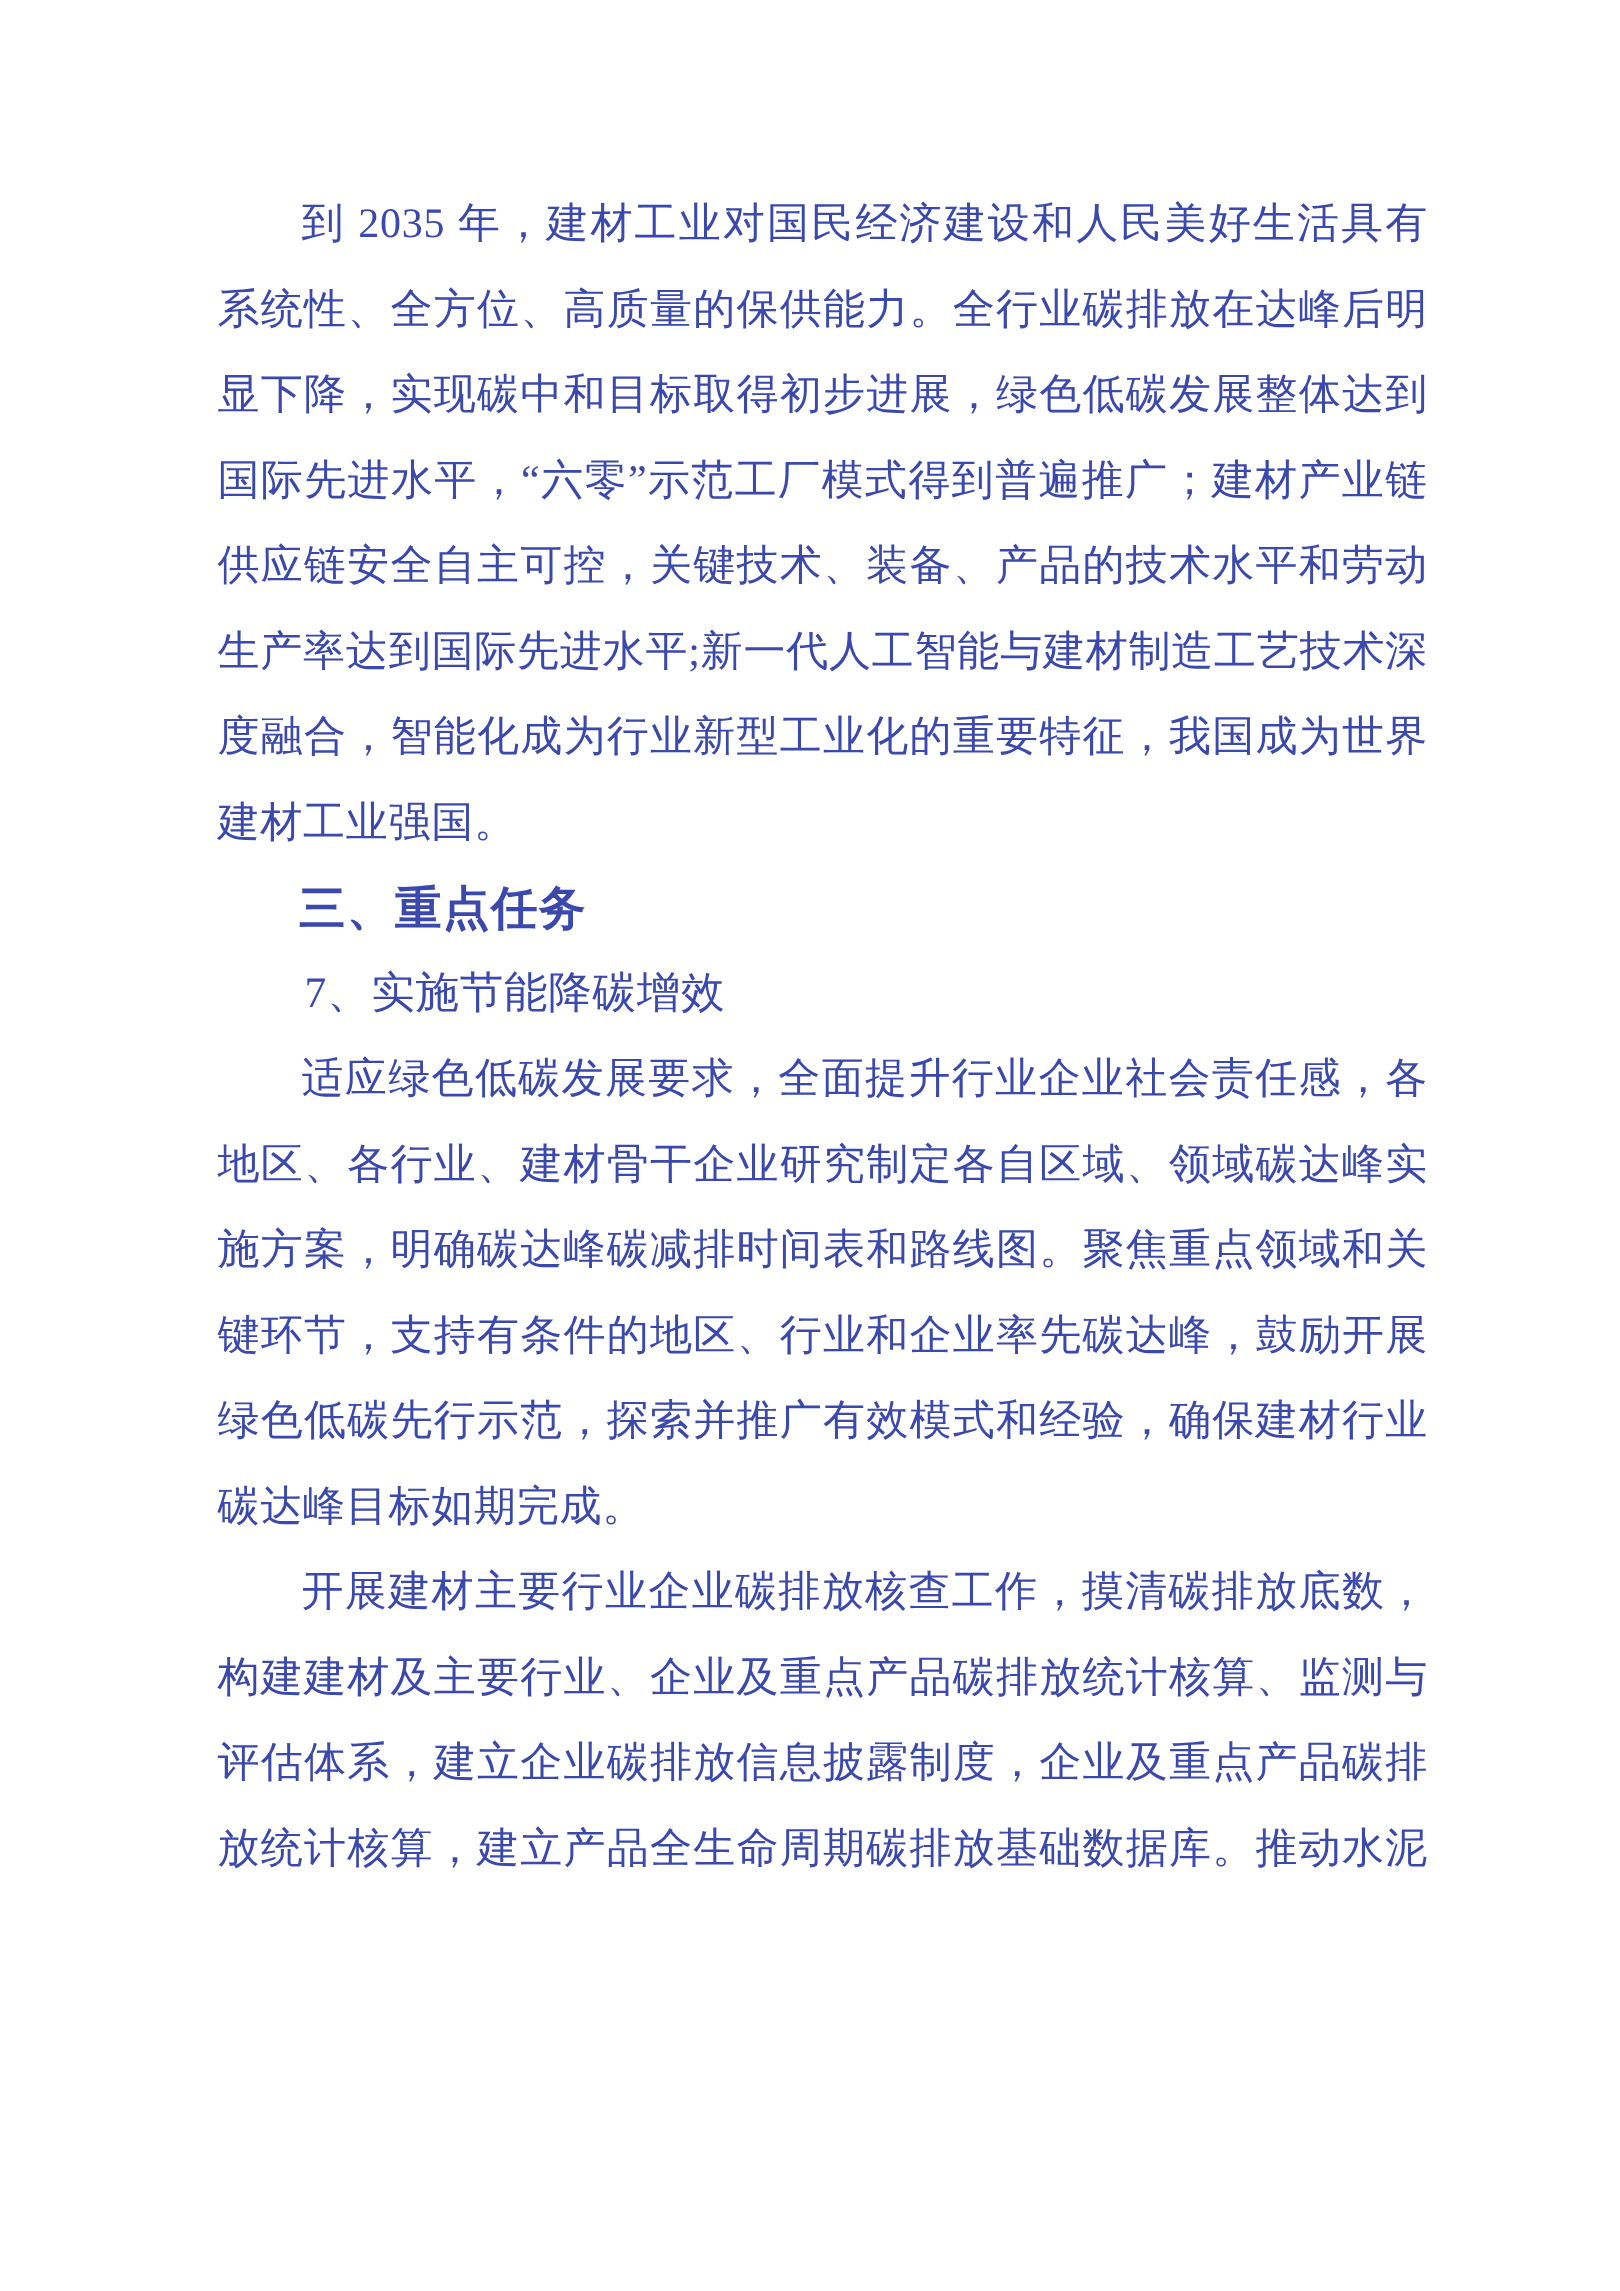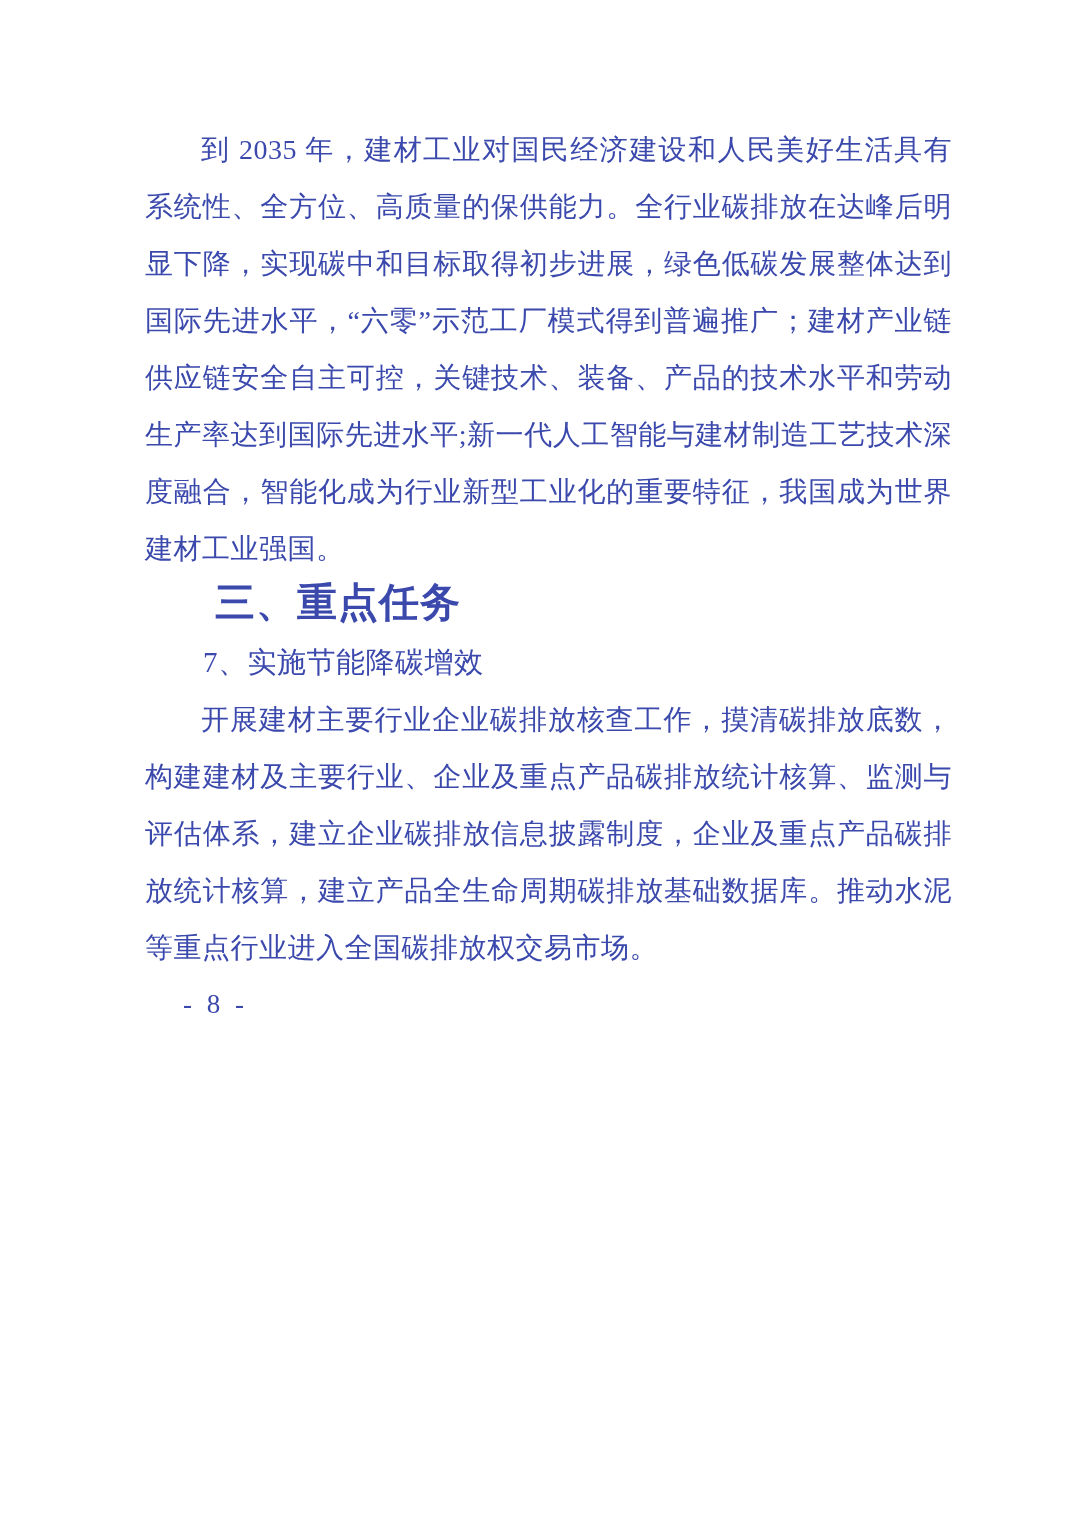--- a/index.html
+++ b/index.html
@@ -23,23 +23,23 @@
     margin: 0;
     font-size: 28px;
     line-height: 57px;
     text-indent: 2em;
     text-align: justify;
     text-justify: inter-ideograph;
     letter-spacing: 0.5px;
   }
   .h-main {
     margin: 0;
-    font-family: Liberation Mono, monospace;
+    font-family: Liberation Sans, sans-serif;
     font-weight: 700;
-    font-size: 40px;
+    font-size: 31px;
     line-height: 57px;
     text-indent: 1.75em;
     letter-spacing: 1px;
   }
   .h-sub {
     margin: 0;
     font-family: "Liberation Serif", "DejaVu Serif", serif;
     font-weight: 700;
     font-size: 29px;
     line-height: 57px;
@@ -68,18 +68,19 @@
 
 <div class="page" style="color: rgb(59, 73, 173);">
 
   <p class="body-para">到 2035 年，建材工业对国民经济建设和人民美好生活具有系统性、全方位、高质量的保供能力。全行业碳排放在达峰后明显下降，实现碳中和目标取得初步进展，绿色低碳发展整体达到国际先进水平，“六零”示范工厂模式得到普遍推广；建材产业链供应链安全自主可控，关键技术、装备、产品的技术水平和劳动生产率达到国际先进水平;新一代人工智能与建材制造工艺技术深度融合，智能化成为行业新型工业化的重要特征，我国成为世界建材工业强国。</p>
 
   <h2 class="h-main">三、重点任务</h2>
 
 
   <h4 class="h-item">7、实施节能降碳增效</h4>
 
+  <p class="body-para">适应绿色低碳发展要求，全面提升行业企业社会责任感，各地区、各行业、建材骨干企业研究制定各自区域、领域碳达峰实施方案，明确碳达峰碳减排时间表和路线图。聚焦重点领域和关键环节，支持有条件的地区、行业和企业率先碳达峰，鼓励开展绿色低碳先行示范，探索并推广有效模式和经验，确保建材行业碳达峰目标如期完成。</p>
 
   <p class="body-para">开展建材主要行业企业碳排放核查工作，摸清碳排放底数，构建建材及主要行业、企业及重点产品碳排放统计核算、监测与评估体系，建立企业碳排放信息披露制度，企业及重点产品碳排放统计核算，建立产品全生命周期碳排放基础数据库。推动水泥等重点行业进入全国碳排放权交易市场。</p>
 
   <div class="page-number">- 8 -</div>
 
 </div>
 
 </body></html>

